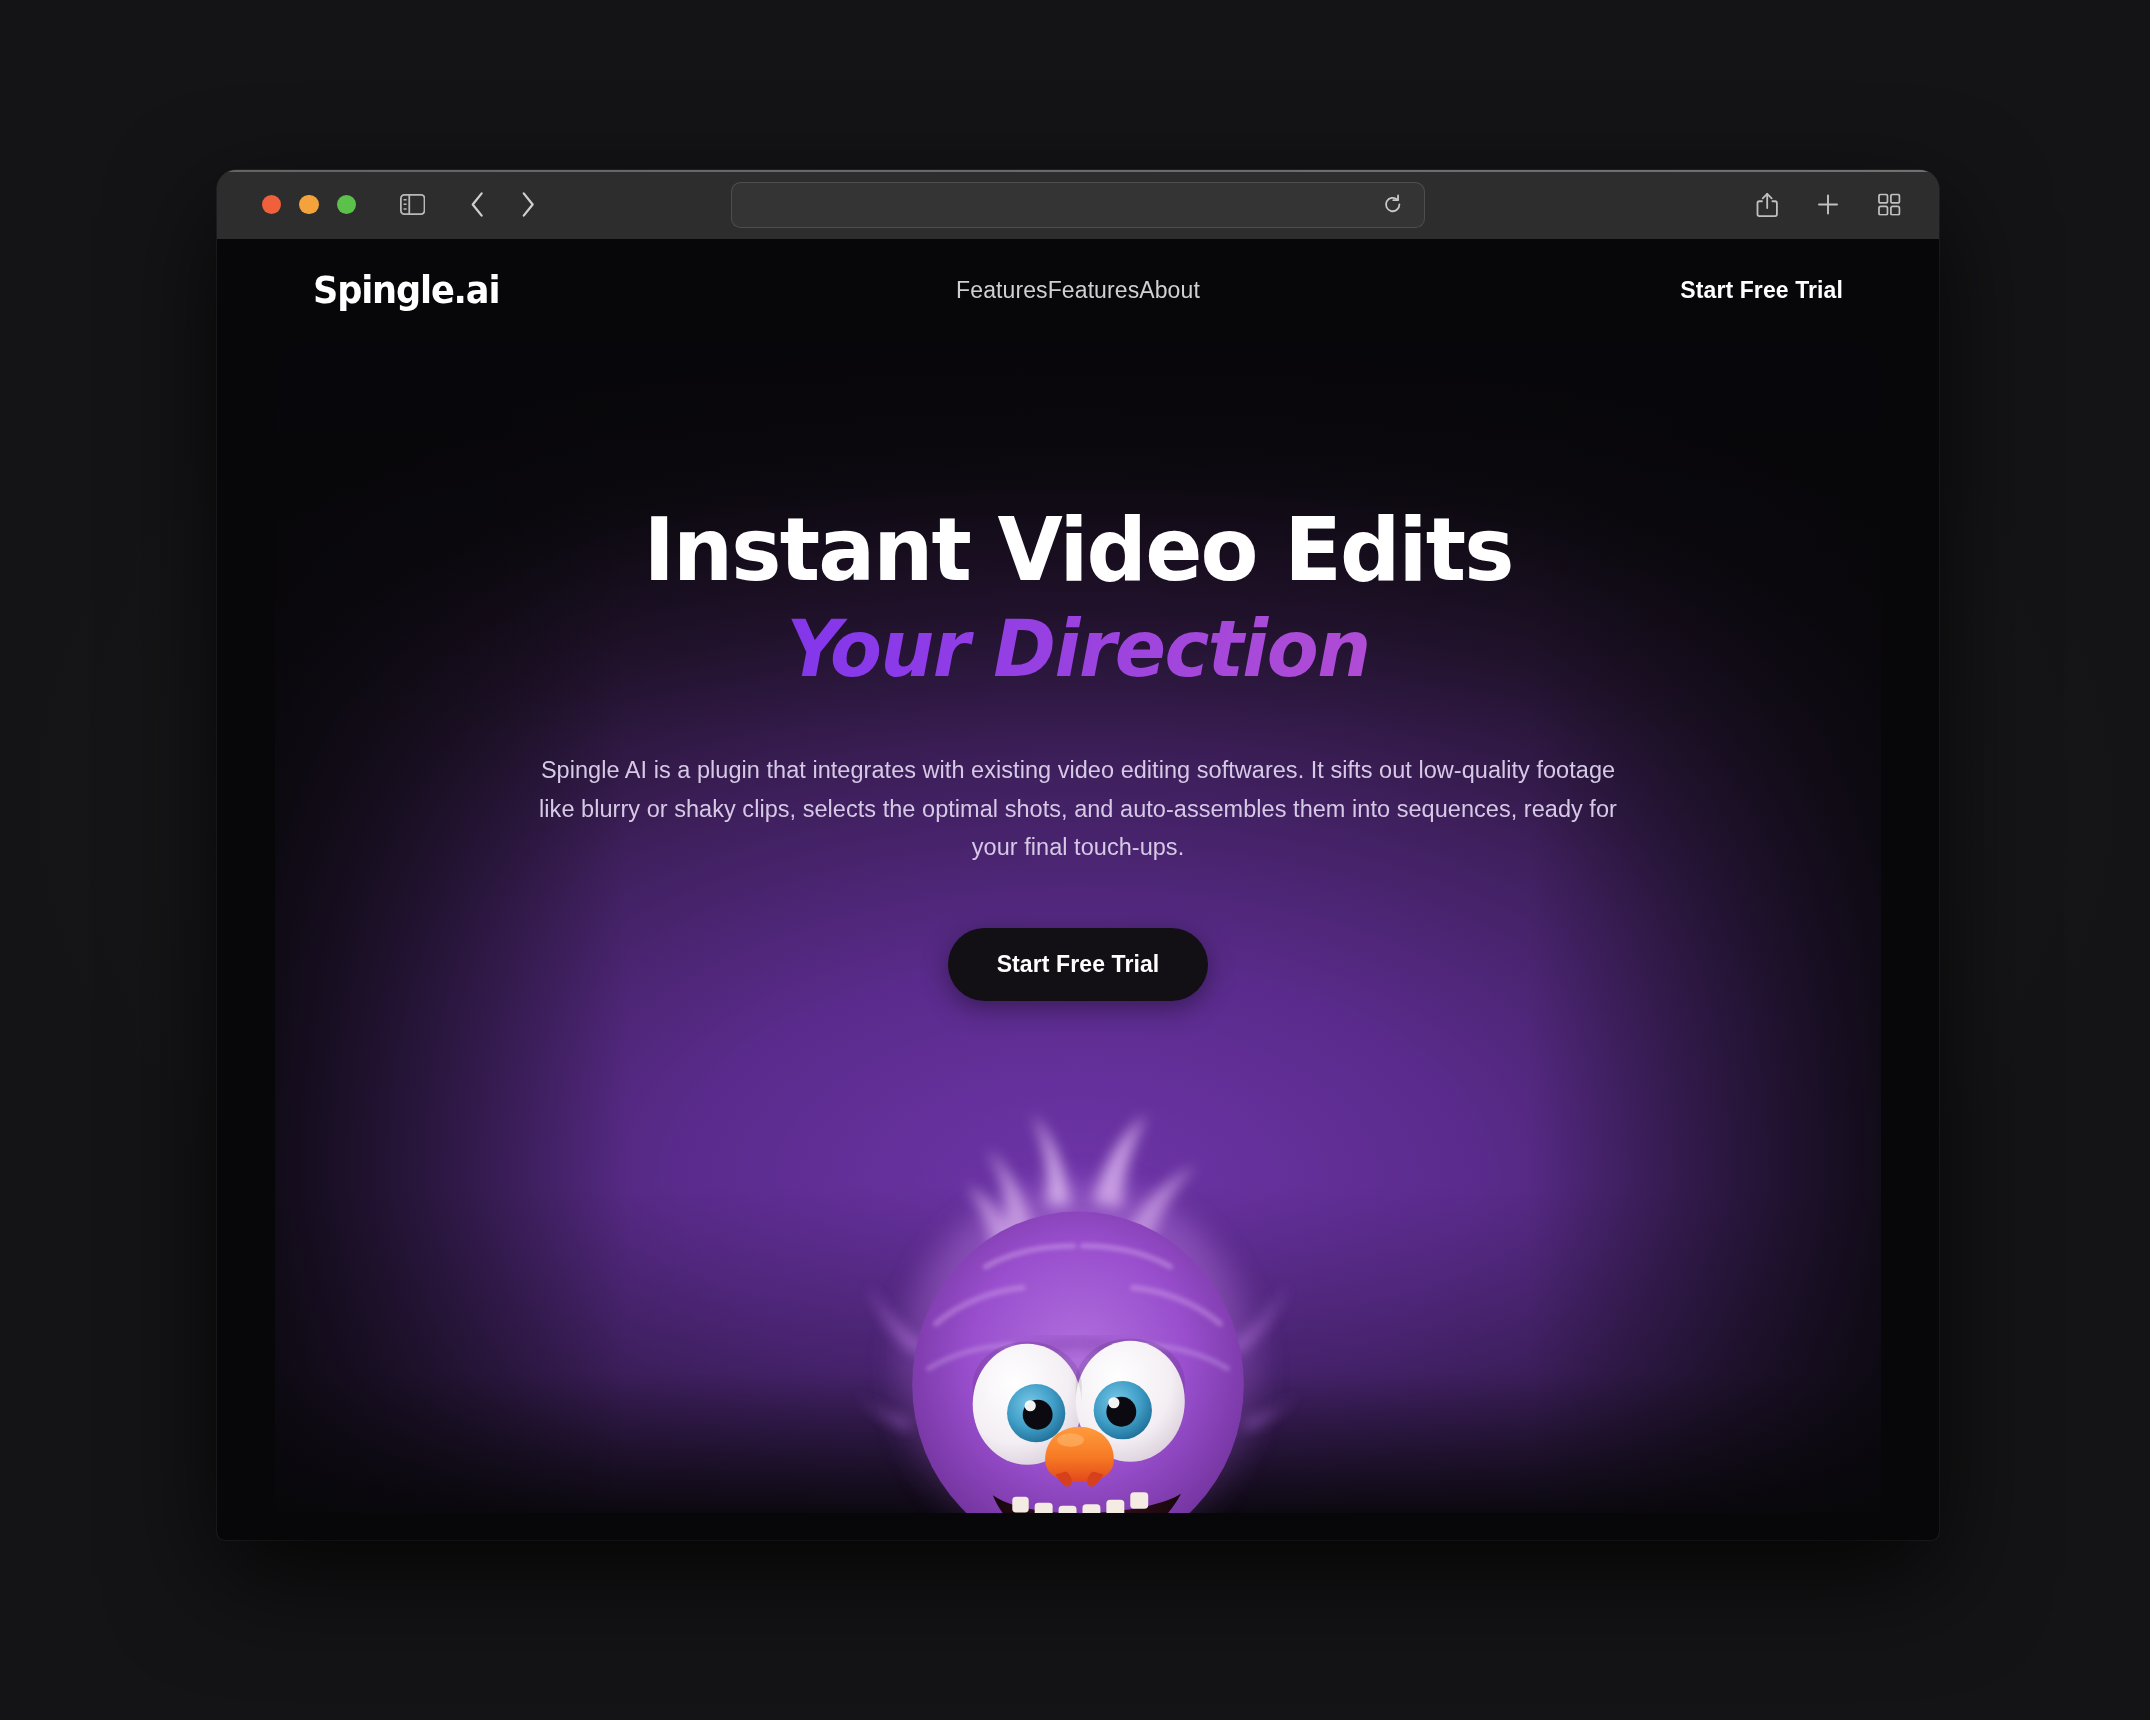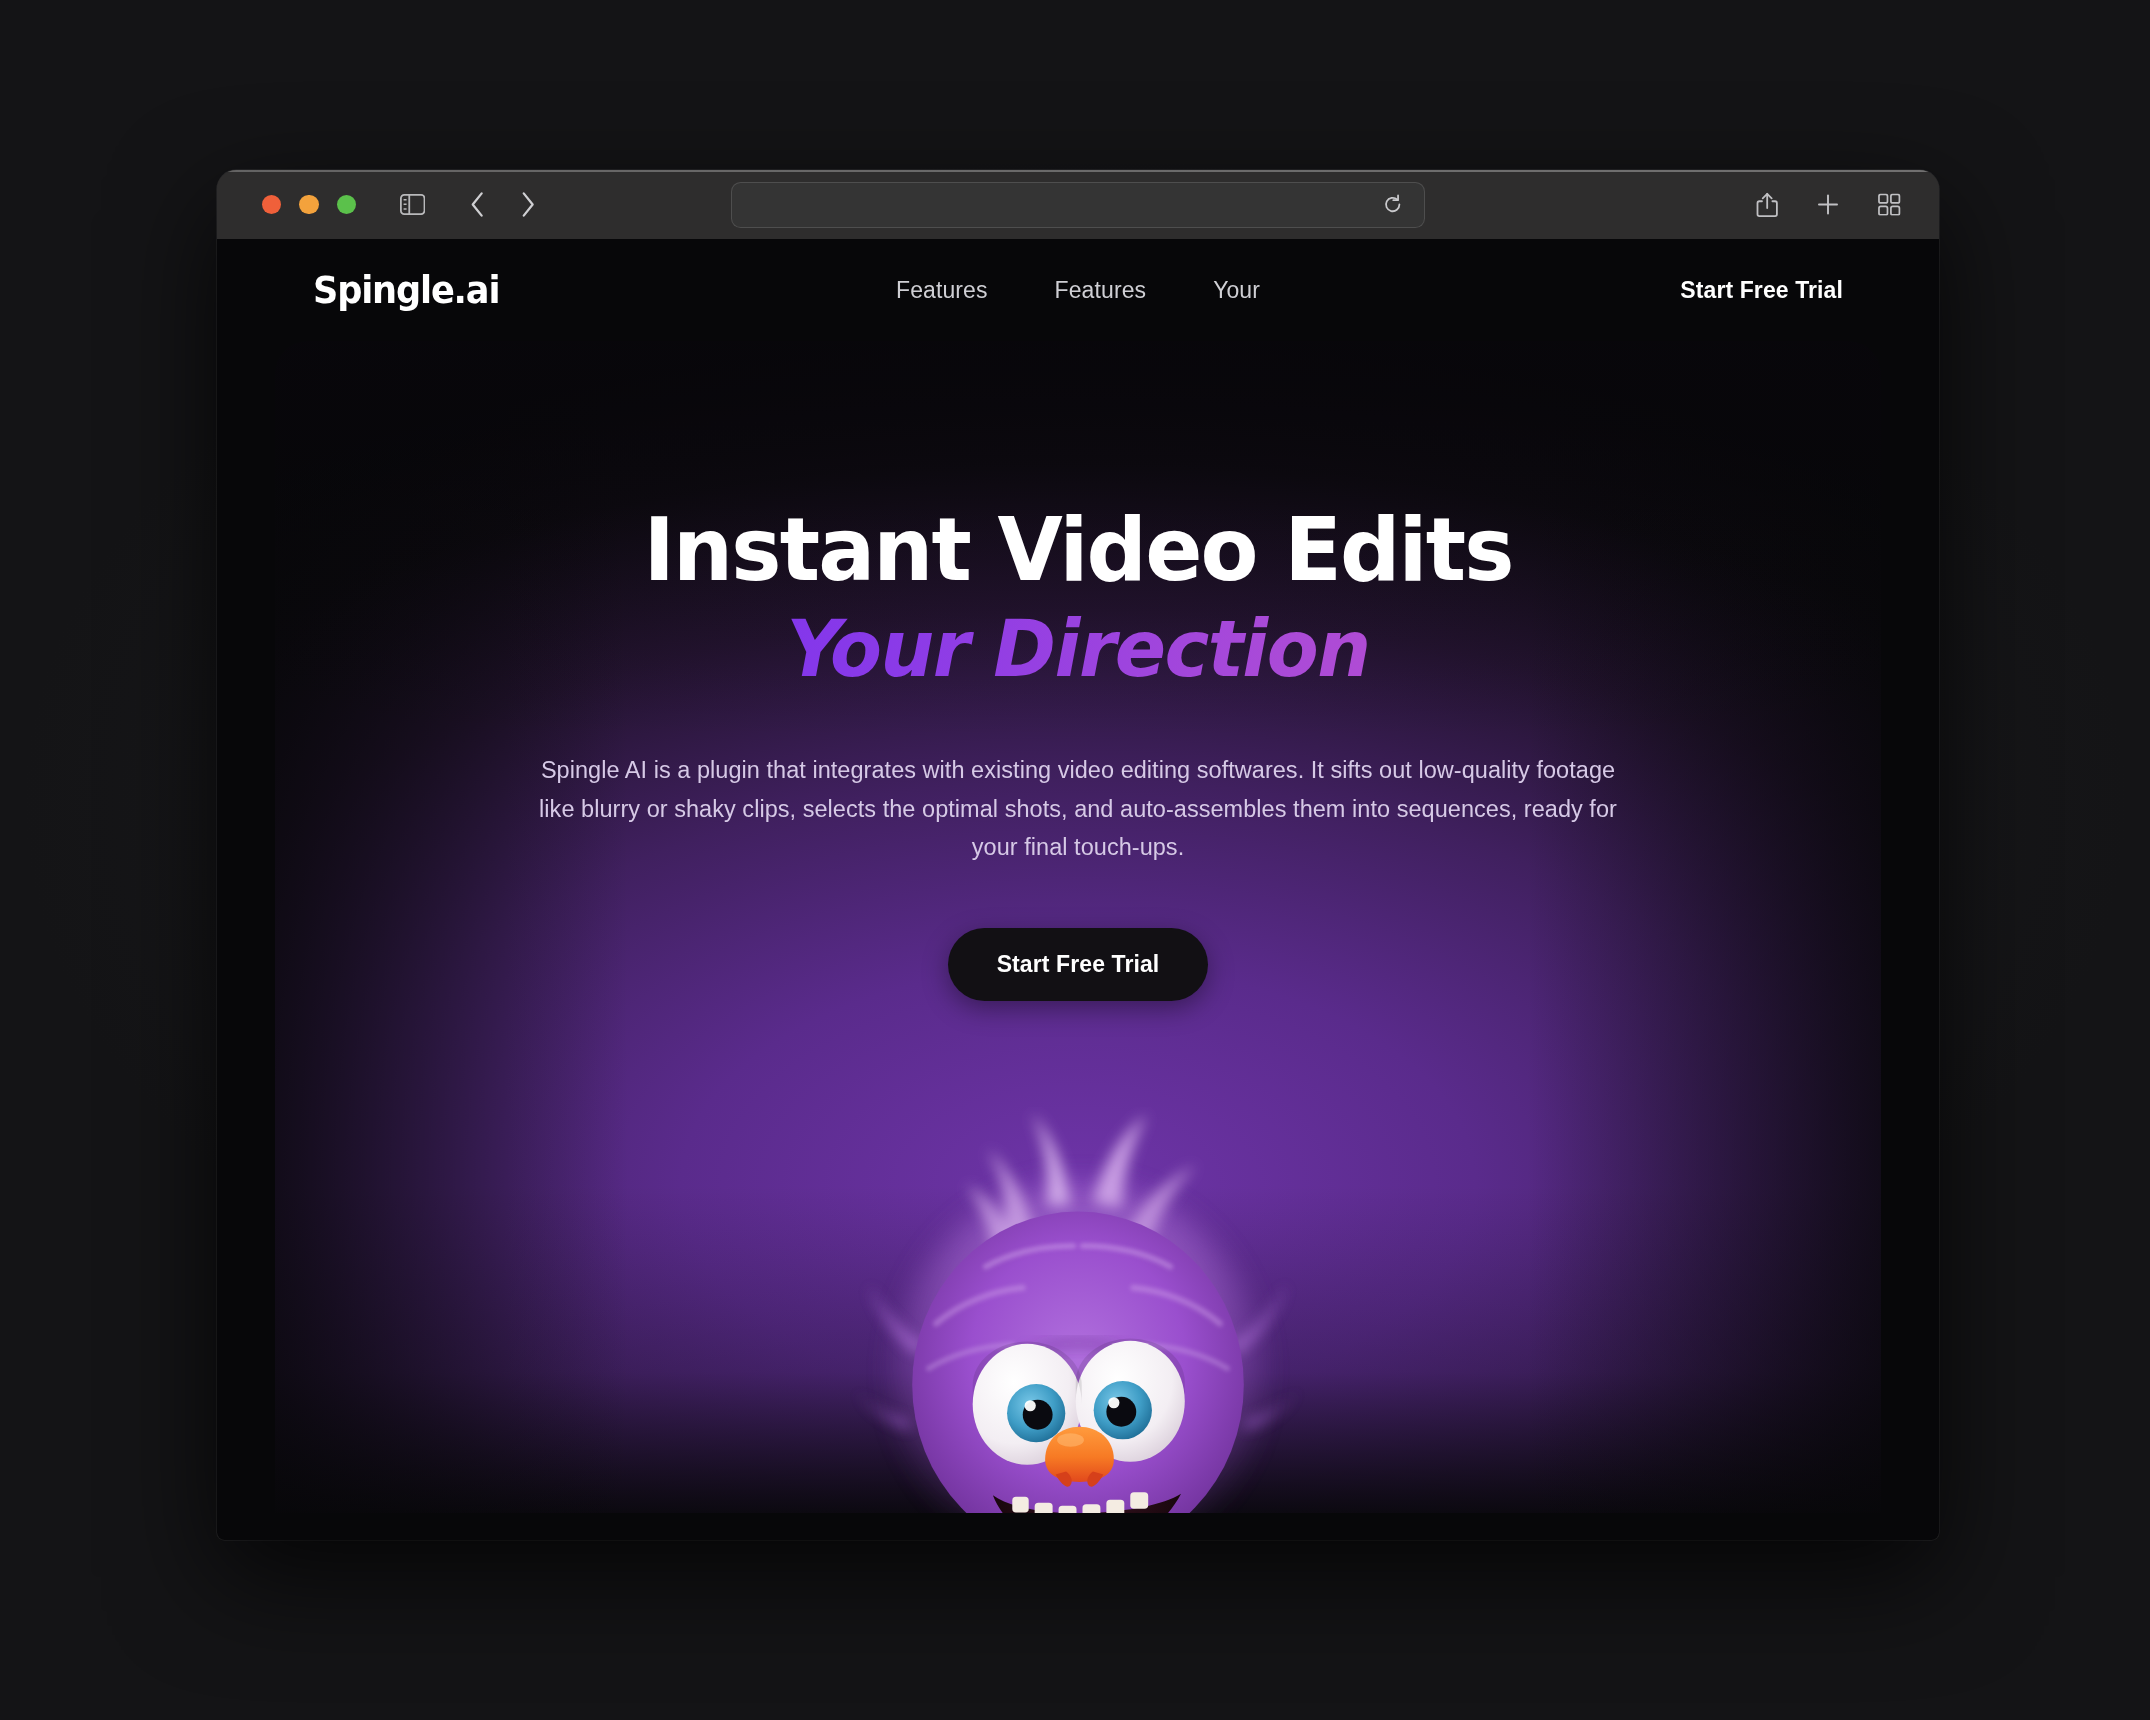--- a/index.html
+++ b/index.html
@@ -139,21 +139,20 @@
     white-space: nowrap;
     transform: scaleX(0.95);
     transform-origin: left center;
   }
   .nav {
     position: absolute;
     left: 50%;
     transform: translateX(-50%);
     display: flex;
     align-items: flex-end;
-    gap: 67px;
   }
   .nav a {
     color: #cfcfd4;
     font-size: 23px;
     text-decoration: none;
     letter-spacing: 0.1px;
   }
   .header-cta {
     margin-left: auto;
     color: #ffffff;
@@ -331,21 +330,21 @@
     </div>
 
     <div class="viewport">
 
       <div class="site-header">
         <div class="logo">Spingle.ai</div>
 
         <div class="nav">
           <a href="#">Features</a>
           <a href="#">Features</a>
-          <a href="#">Your</a>
+          <a href="#">About</a>
         </div>
 
         <a href="#" class="header-cta">Start Free Trial</a>
       </div>
 
       <div class="hero">
         <div class="hero-inner">
           <h1 class="headline">Instant Video Edits</h1>
           <div class="subheadline">Your Direction</div>
           <p class="hero-desc">Spingle AI is a plugin that integrates with existing video editing softwares. It sifts out low-quality footage like blurry or shaky clips, selects the optimal shots, and auto-assembles them into sequences, ready for your final touch-ups.</p>

